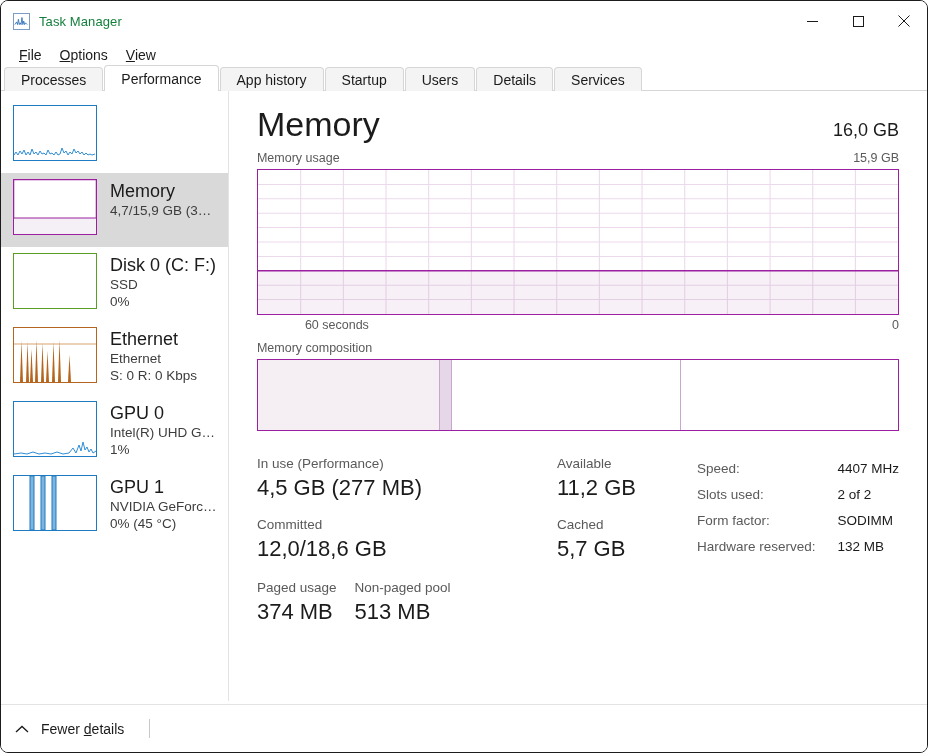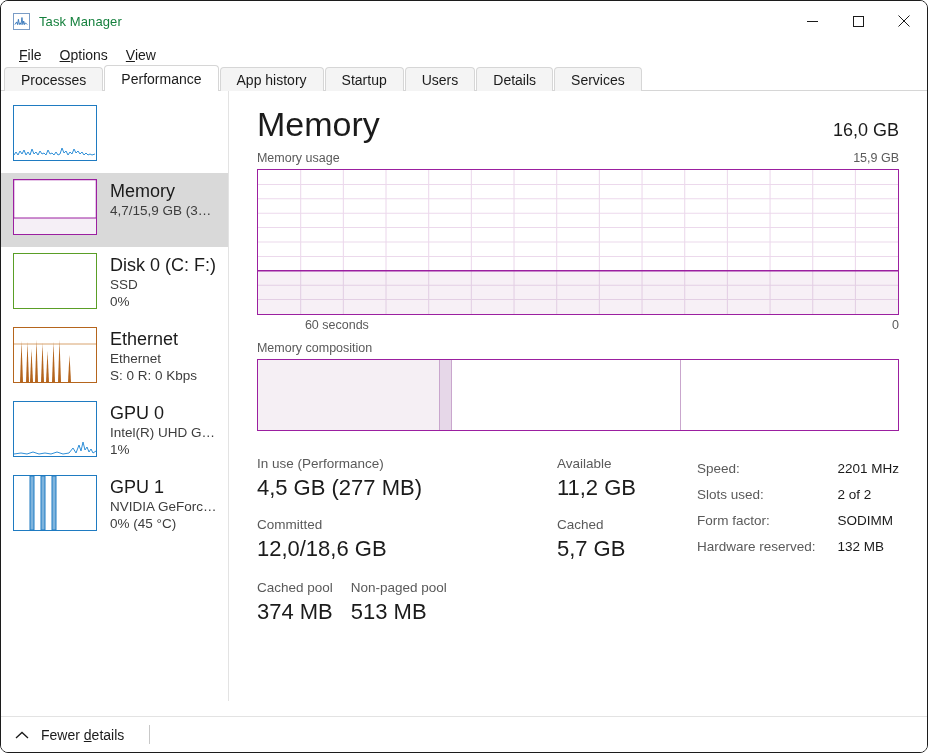--- a/index.html
+++ b/index.html
@@ -228,21 +228,21 @@
   .sr-k { font-size: 13.5px; color: #5a5a5a; line-height: 24px; white-space: nowrap; }
   .sr-v { font-size: 13.5px; color: #1b1b1b; line-height: 24px; white-space: nowrap; }
 
   .pools { display: flex; margin-top: 2px; }
   .pool-block { margin-right: 18px; }
 
   
   .footer {
     position: absolute;
     left: 0; right: 0; bottom: 0;
-    height: 36px;
+    height: 48px;
     background: #ffffff;
     border-top: 1px solid #e3e3e3;
     display: flex;
     align-items: center;
     padding-left: 14px;
     gap: 21px;
   }
   .fewer {
     display: flex; align-items: center; gap: 12px;
     font-size: 14px; color: #1b1b1b; cursor: default;
@@ -516,33 +516,33 @@
             </div>
             <div class="stat-block">
               <div class="stat-lbl">Cached</div>
               <div class="stat-val">5,7 GB</div>
             </div>
           </div>
         </div>
 
         <div class="stats-right">
           <div class="sr-k">Speed:</div>
-          <div class="sr-v">2201 MHz</div>
+          <div class="sr-v">4407 MHz</div>
           <div class="sr-k">Slots used:</div>
           <div class="sr-v">2 of 2</div>
           <div class="sr-k">Form factor:</div>
           <div class="sr-v">SODIMM</div>
           <div class="sr-k">Hardware reserved:</div>
           <div class="sr-v">132 MB</div>
         </div>
       </div>
 
       <div class="pools">
         <div class="pool-block">
-          <div class="stat-lbl">Cached pool</div>
+          <div class="stat-lbl">Paged usage</div>
           <div class="stat-val">374 MB</div>
         </div>
         <div class="pool-block">
           <div class="stat-lbl">Non-paged pool</div>
           <div class="stat-val">513 MB</div>
         </div>
       </div>
 
     </div>
   </div>

